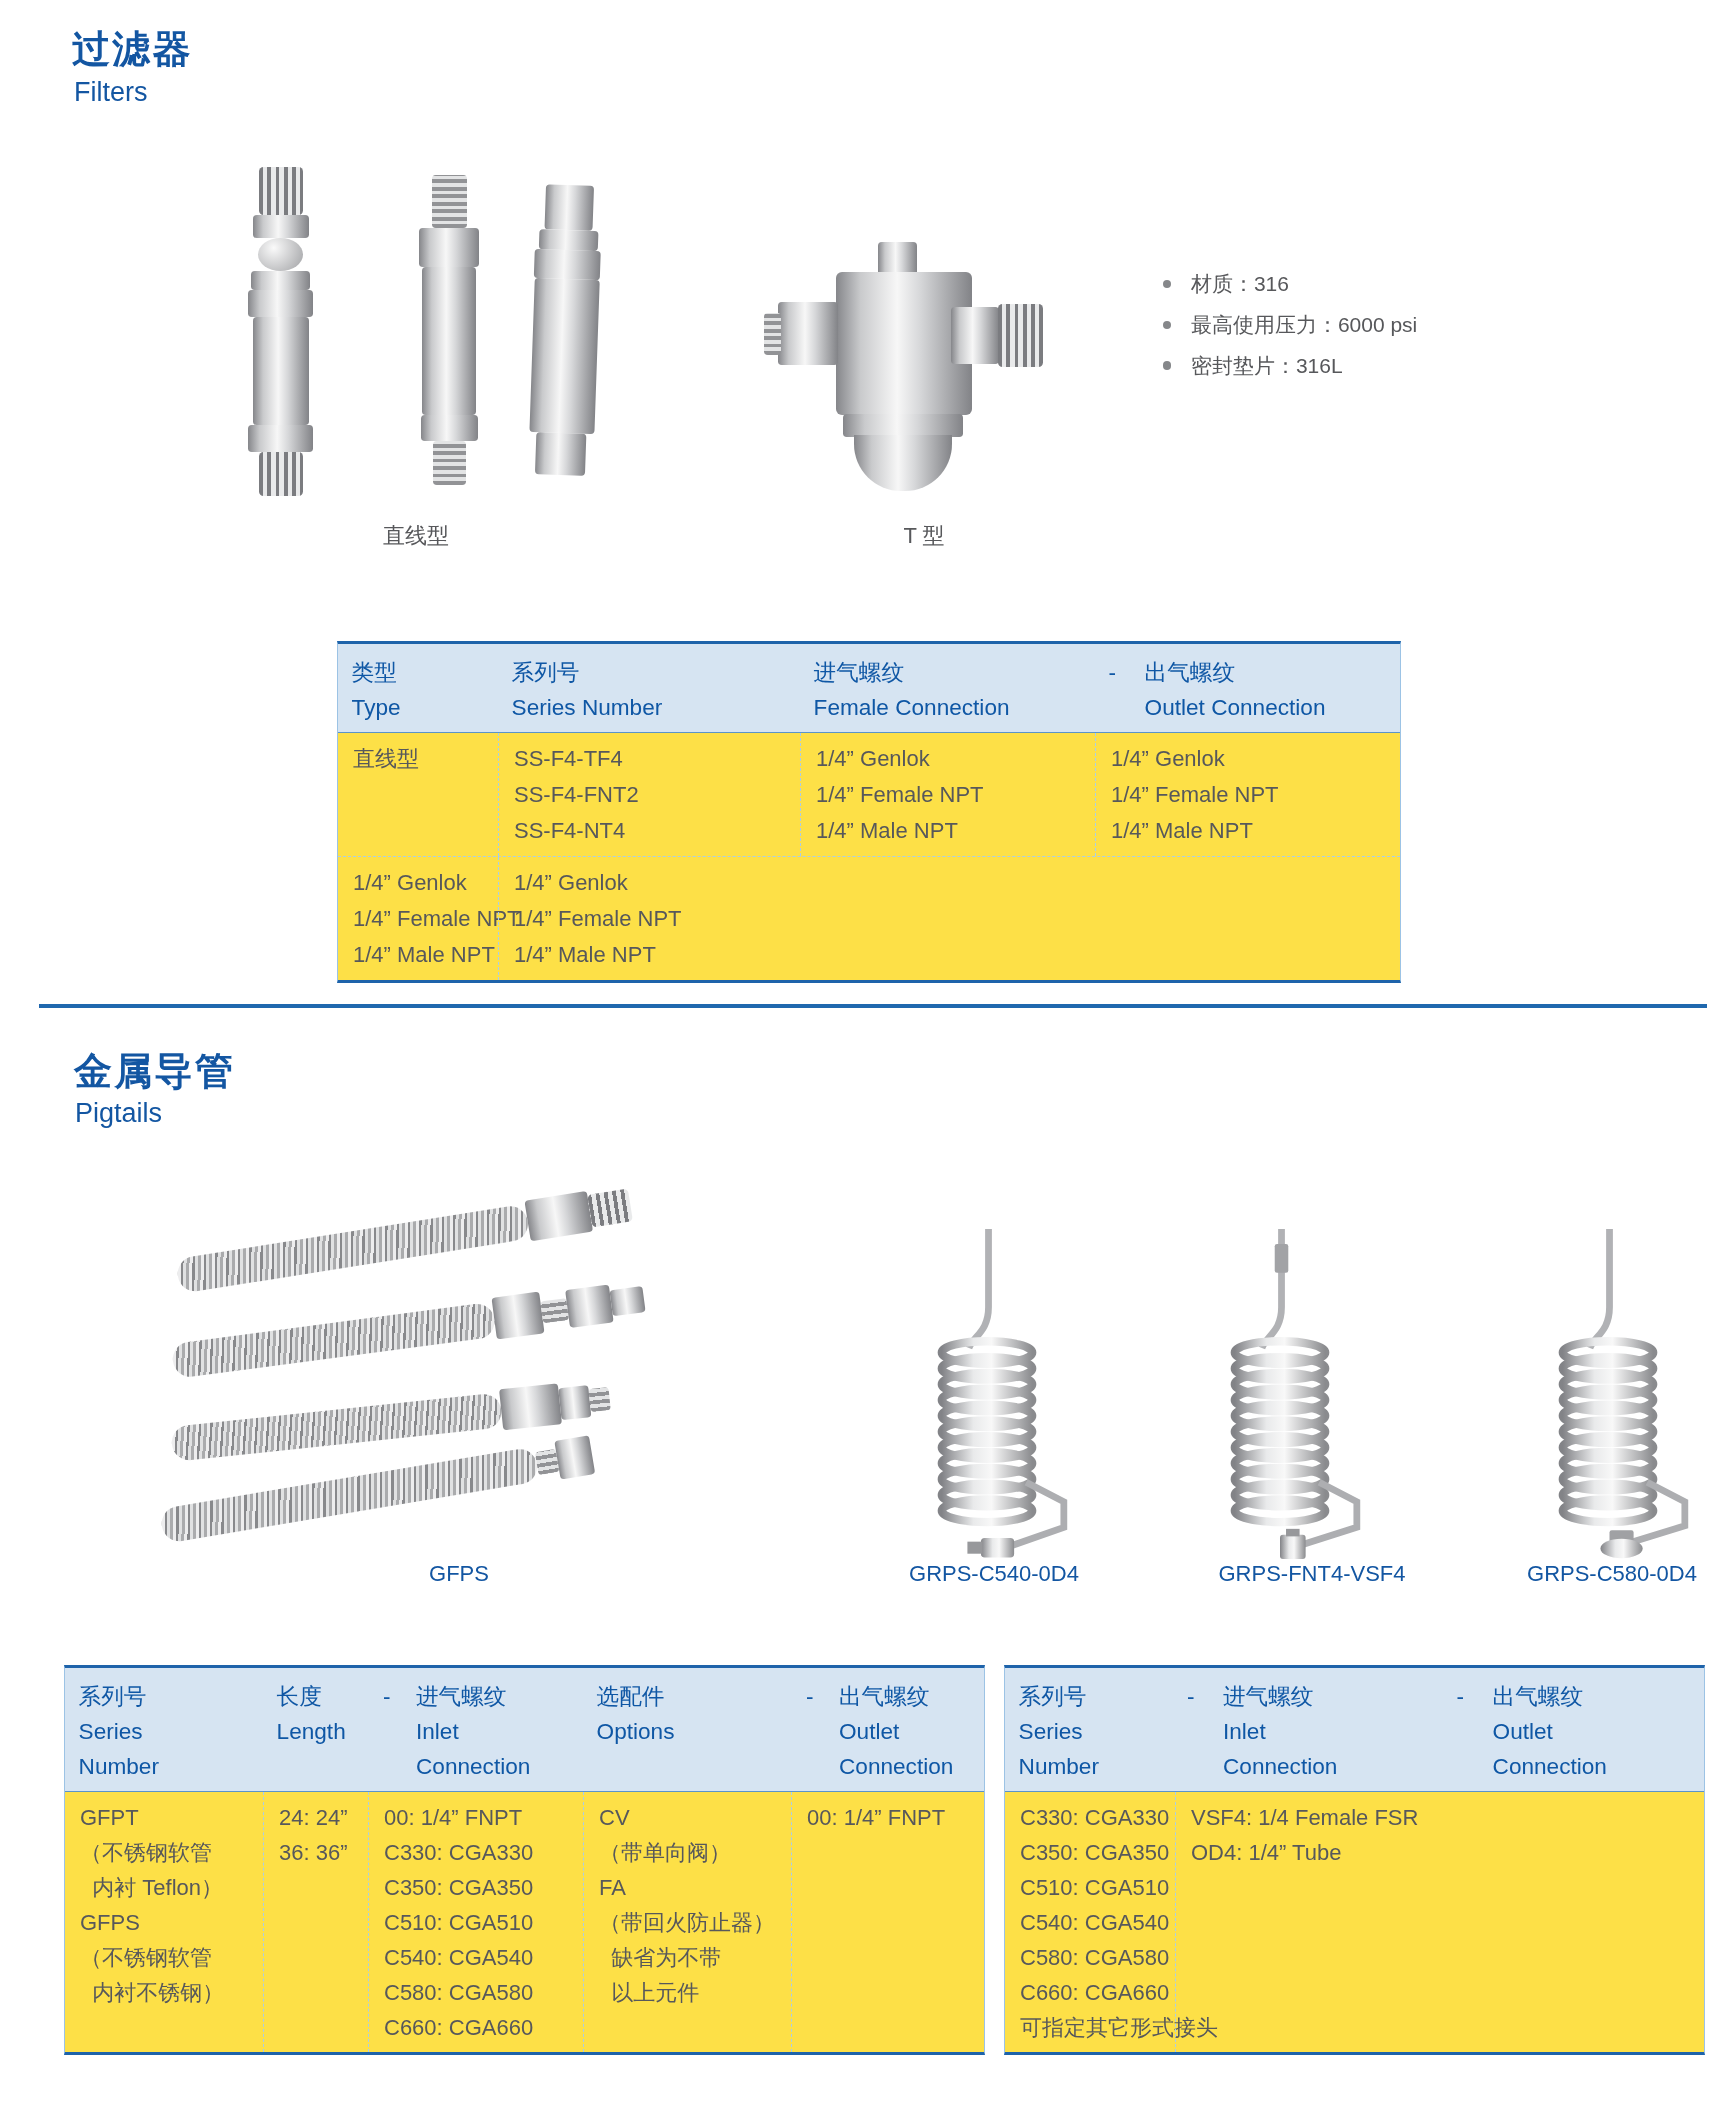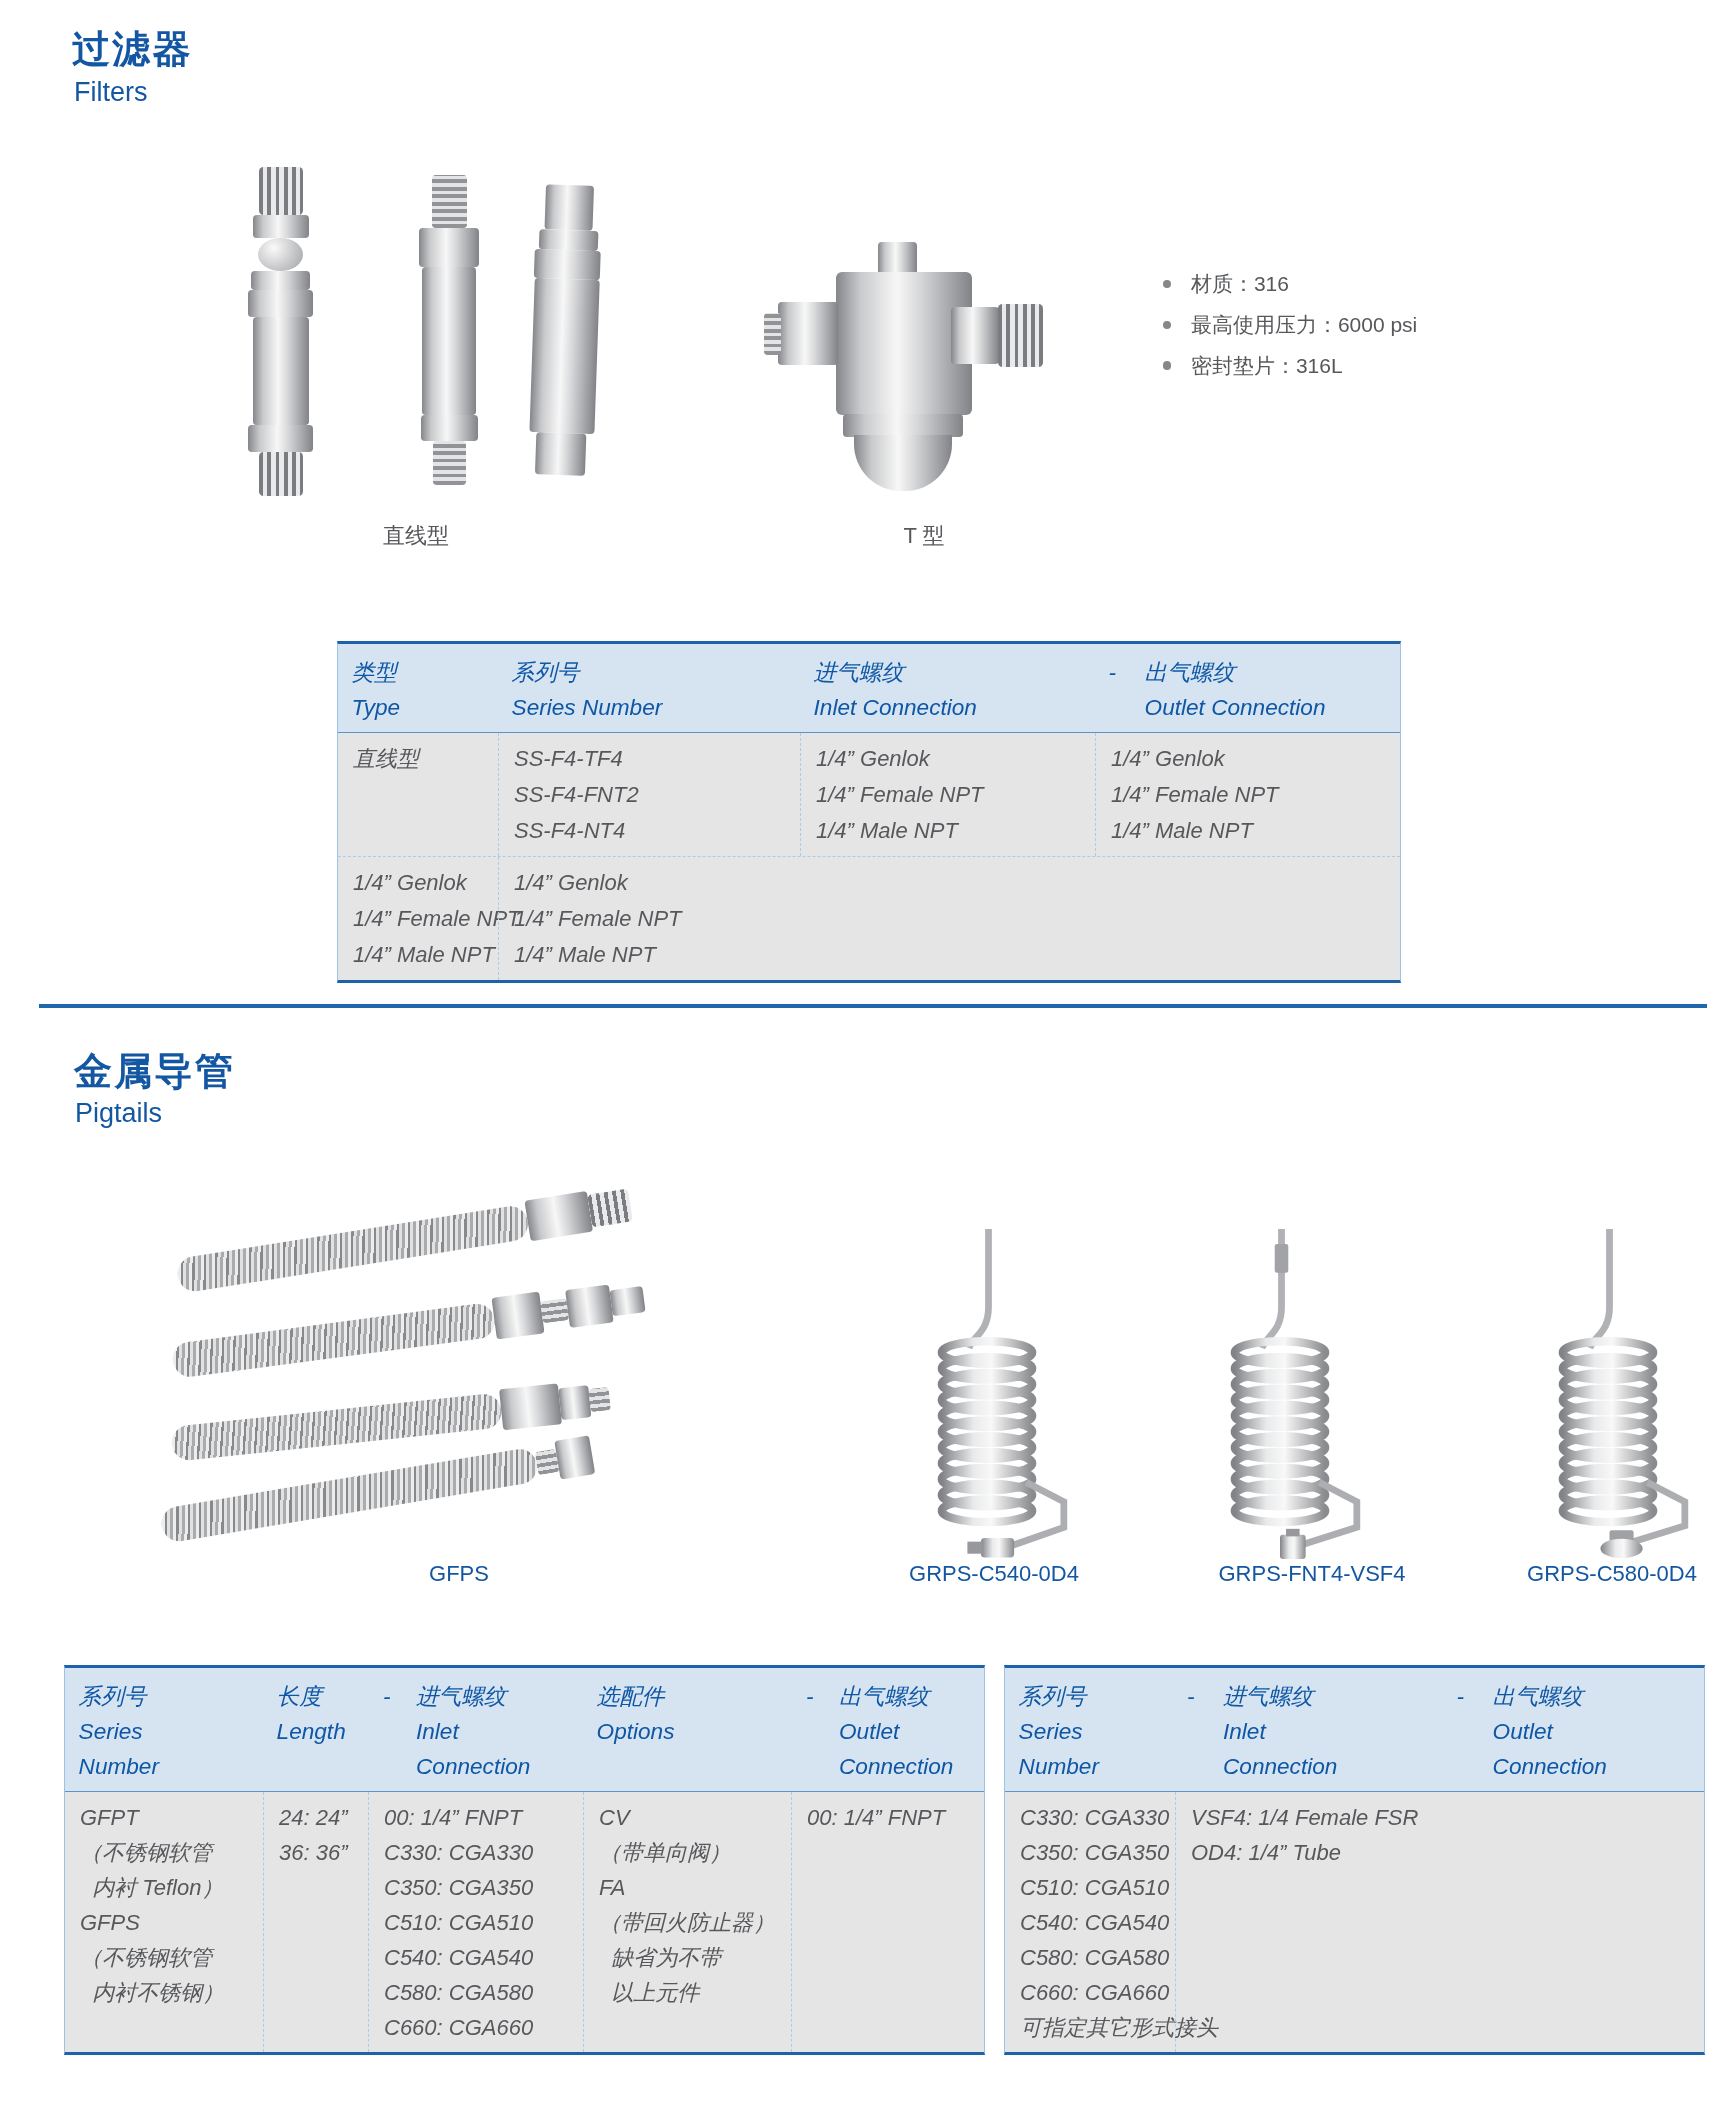--- a/index.html
+++ b/index.html
@@ -14,21 +14,21 @@
   
   .b-item{display:flex;align-items:flex-start;margin-bottom:12.8px;font-size:21px;color:#57585b;}
   .dot{flex:none;width:8.3px;height:8.3px;border-radius:50%;background:#85878a;margin:9.8px 19.6px 0 0;}
 
   
   .fig-caption{font-size:22px;color:#57585b;transform:translateX(-50%);white-space:nowrap;}
   .prod-caption{font-size:22px;color:#1356a2;transform:translateX(-50%);white-space:nowrap;}
 
   
   .tbl{border-top:3px solid #1e63aa;border-bottom:3px solid #1e63aa;
-       border-left:0.8px solid #9cc3e5;border-right:0.8px solid #9cc3e5;background:#e5e5e5;font-style:italic;}
+       border-left:0.8px solid #9cc3e5;border-right:0.8px solid #9cc3e5;background:#fde047;}
   .thead{display:grid;background:#d6e4f2;color:#0f57a5;border-bottom:1.5px solid #5b94c9;}
   .th{padding:10.5px 0 7.5px 13.6px;}
   .th .hzh,.th .hen{font-size:22.6px;line-height:35px;color:#0f57a5;white-space:pre;}
   .with-dash{display:flex;}
   .dash{flex:none;width:36px;font-size:22.6px;line-height:35px;color:#0f57a5;}
   .tbody{font-size:22px;color:#57585b;}
   .tgrid{display:grid;}
   .cell{padding:7.5px 0 7.5px 15px;}
   .cell > div{line-height:36px;white-space:pre;}
   .tbl-b .cell > div{line-height:35px;}
@@ -122,21 +122,21 @@
       <div class="th">
         <div class="hzh">类型</div>
         <div class="hen">Type</div>
       </div>
       <div class="th">
         <div class="hzh">系列号</div>
         <div class="hen">Series Number</div>
       </div>
       <div class="th">
         <div class="hzh">进气螺纹</div>
-        <div class="hen">Inlet Connection</div>
+        <div class="hen">Female Connection</div>
       </div>
       <div class="th with-dash">
         <span class="dash">-</span>
         <div>
           <div class="hzh">出气螺纹</div>
           <div class="hen">Outlet Connection</div>
         </div>
       </div>
     </div>
     <div class="tbody">

